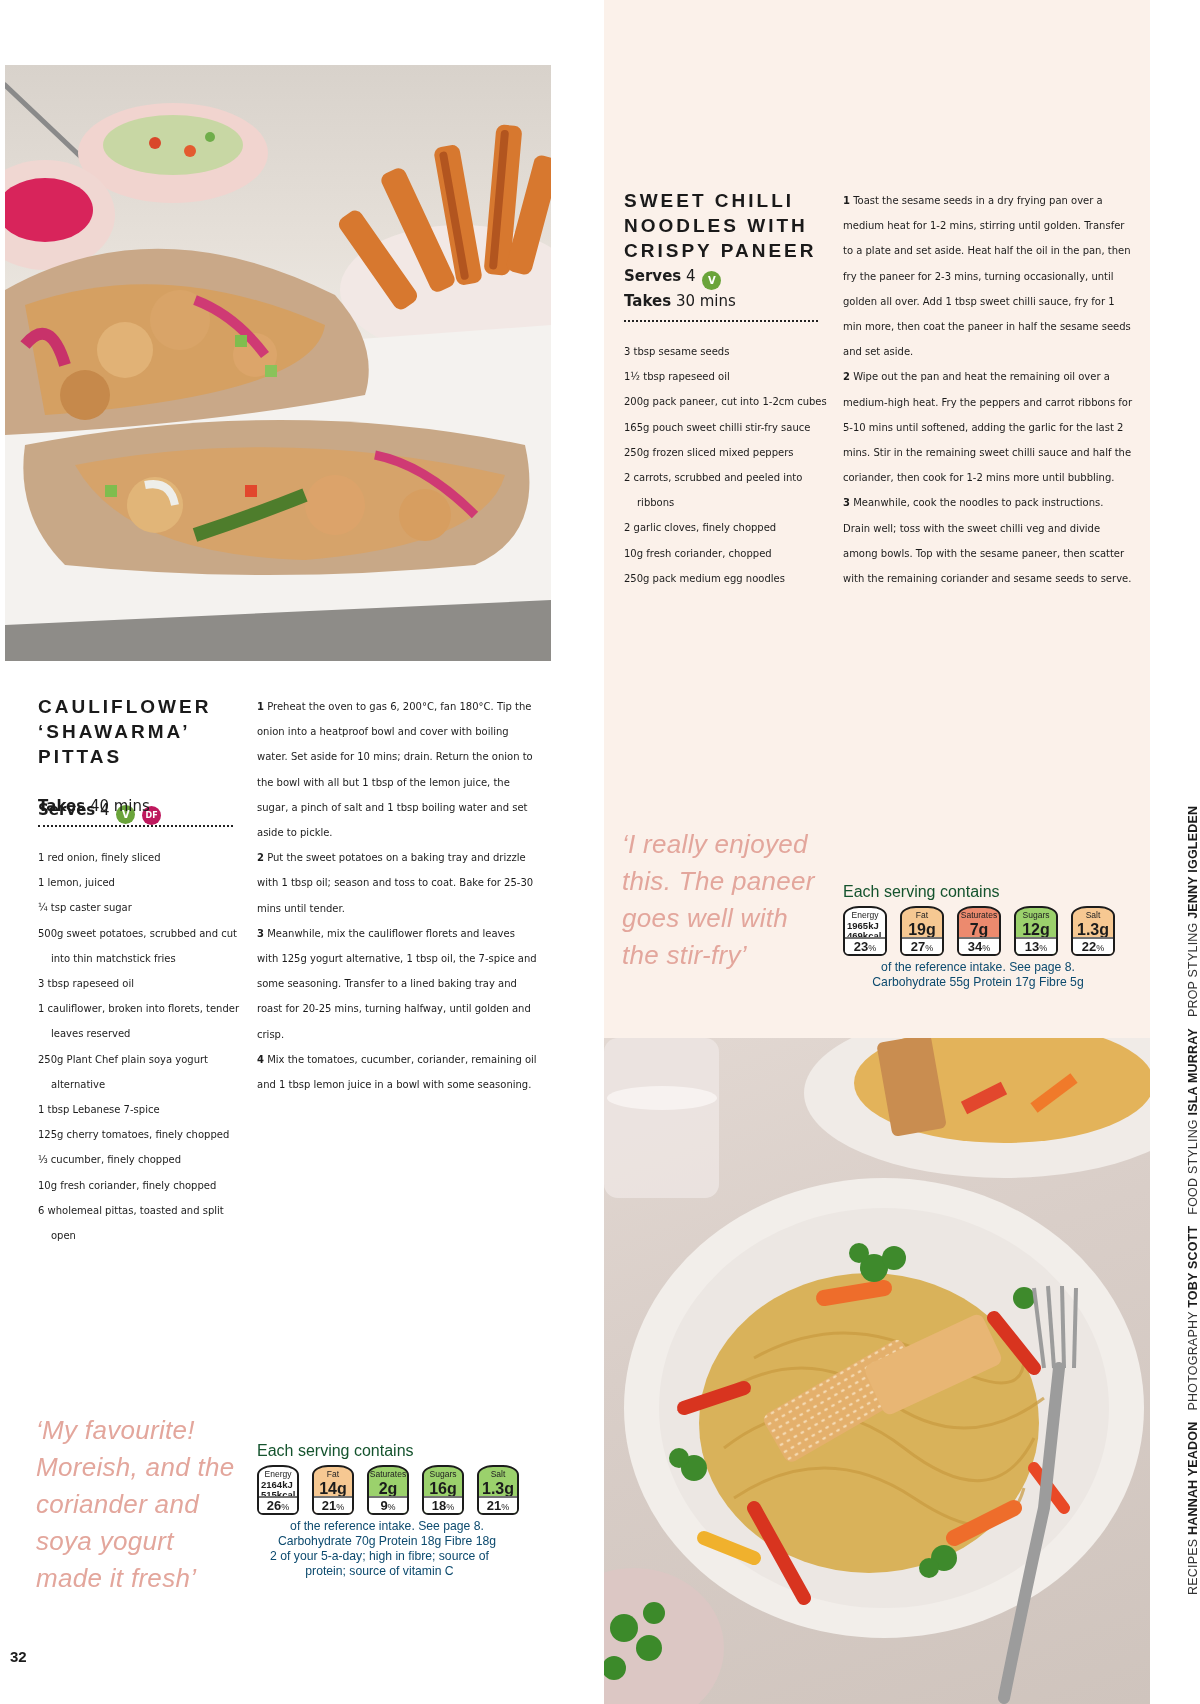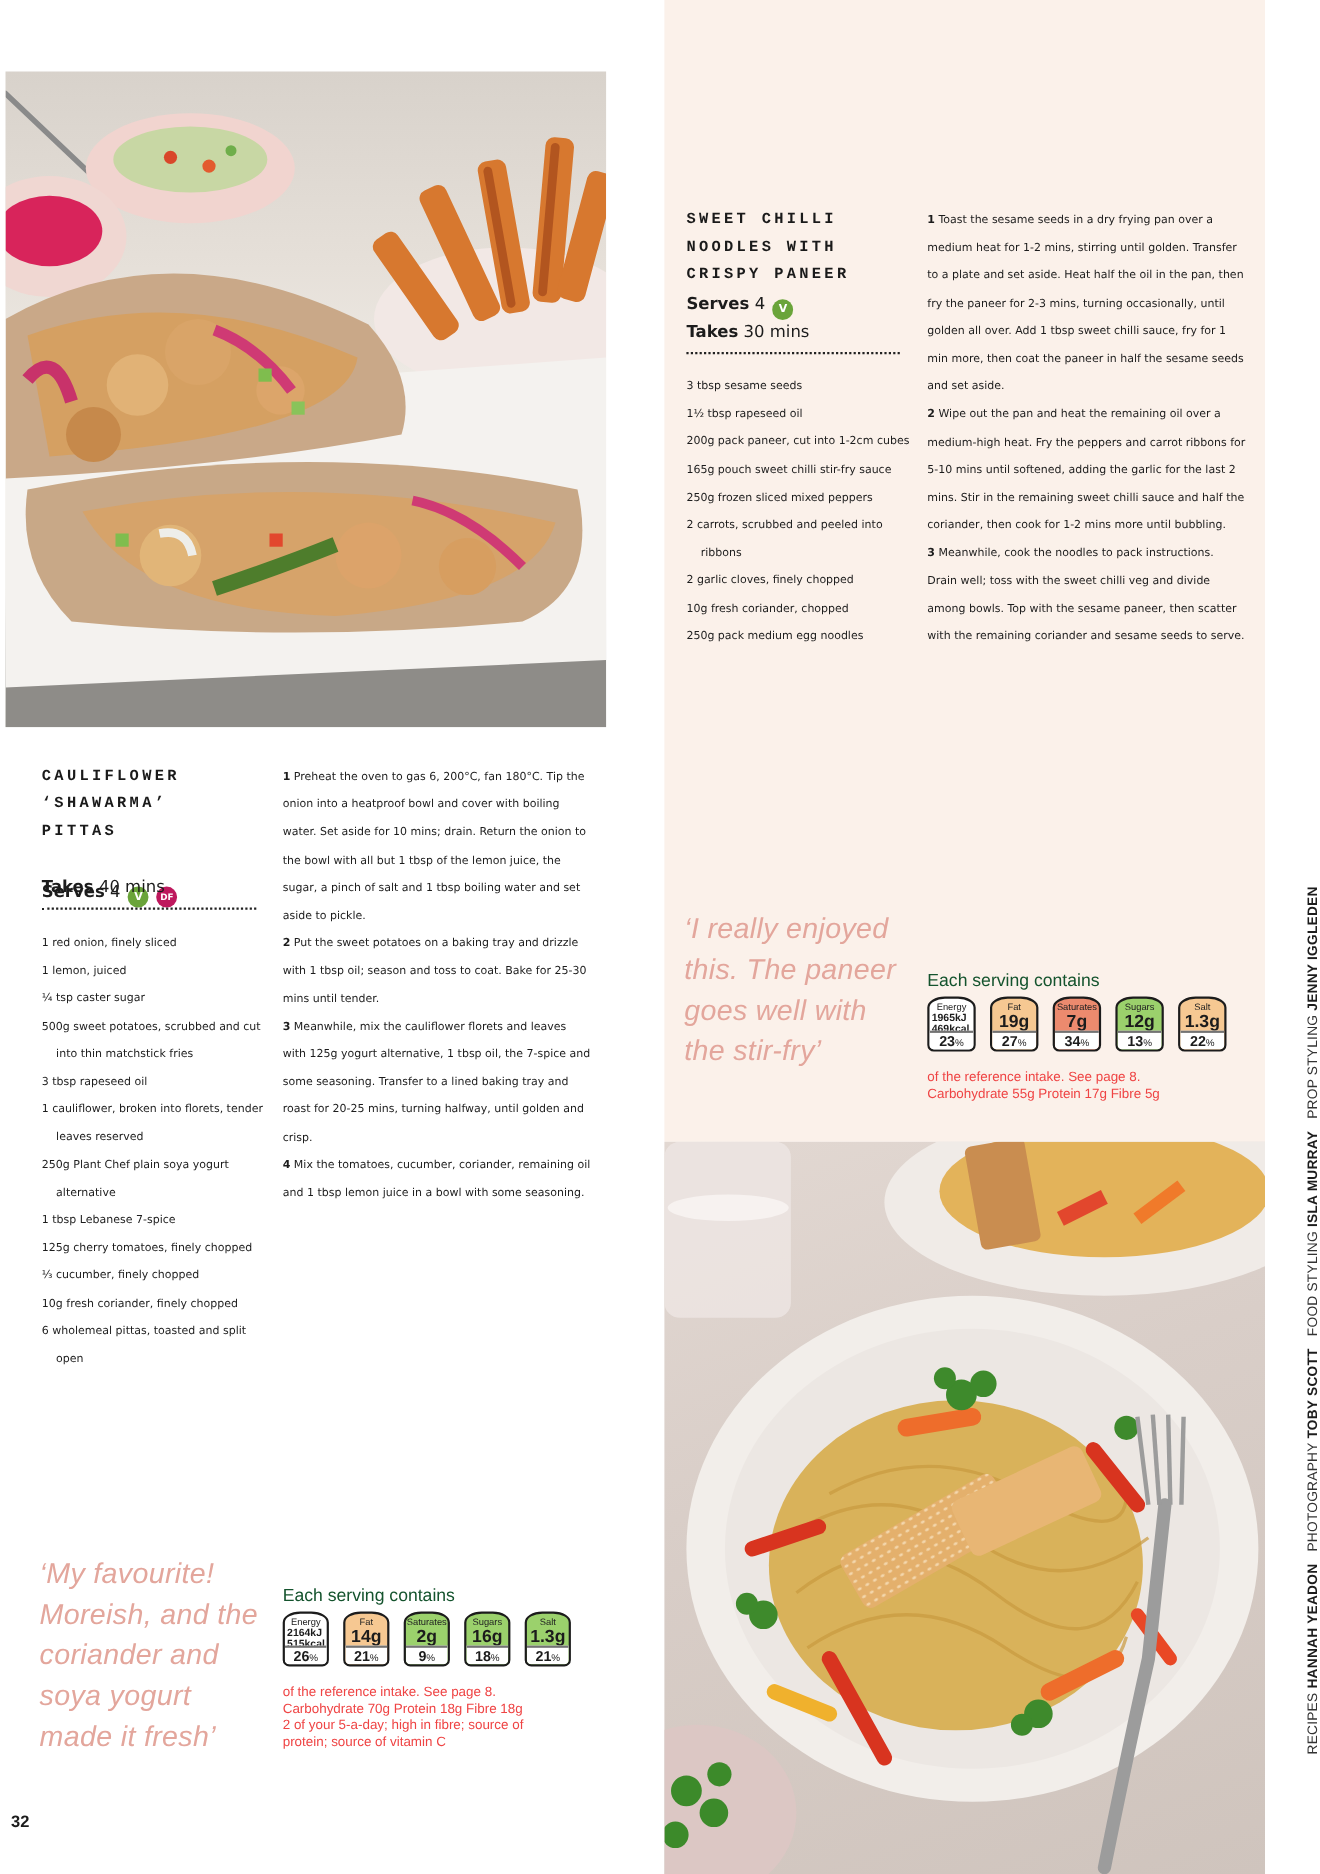--- a/index.html
+++ b/index.html
@@ -10,21 +10,21 @@
   .photo { position: absolute; overflow: hidden; }
   #photo-pitta { left: 5px; top: 65px; width: 546px; height: 596px;
     background: linear-gradient(180deg, #d8d2cb 0%, #e6e0d9 30%, #f1eee9 55%, #ebe8e4 80%, #9b9994 100%); }
   #photo-noodles { left: 604px; top: 1038px; width: 546px; height: 666px;
     background: linear-gradient(160deg, #e2d8d2 0%, #d9cec8 40%, #cfc4bd 100%); }
 
   
   #panel-pink { position: absolute; left: 604px; top: 0; width: 546px; height: 1038px; background: #fbf1ea; }
 
   
-  .title { position: absolute; font-family: Liberation Mono, monospace; font-weight: bold; font-size: 14px;
+  .title { position: absolute; font-family: Liberation Sans, sans-serif; font-weight: bold; font-size: 19px;
     letter-spacing: 3px; line-height: 25px; color: #1a1a1a; text-transform: uppercase; }
   .meta { position: absolute; font-size: 15px; line-height: 25px; color: #1c1c1c; }
   .meta b { font-weight: bold; }
   .badge { display: inline-block; width: 19px; height: 19px; border-radius: 50%; color: #fff; font-size: 10px;
     font-weight: bold; text-align: center; line-height: 19px; vertical-align: -3px; margin-left: 2px; }
   .badge.v { background: #6aa43a; }
   .badge.df { background: #be185d; font-size: 8px; margin-top: 37px; }
   .dots { position: absolute; border-top: 2px dotted #222; height: 0; }
 
   .ingredients, .method { position: absolute; font-size: 10px; line-height: 25.2px; color: #1c1c1c; }
@@ -43,21 +43,21 @@
   .cell .lab { position: absolute; top: 2px; left: 0; right: 0; text-align: center; font-size: 8.5px; color: #222; }
   .cell .val { position: absolute; top: 13px; left: 0; right: 0; text-align: center; font-size: 16px; font-weight: bold; color: #1c1c1c; }
   .cell .kj { position: absolute; top: 13px; left: 2px; font-size: 9.5px; line-height: 10px; color: #1c1c1c; font-weight: bold; }
   .cell .pct { position: absolute; bottom: 0; left: 0; right: 0; height: 17px; background: #fff; border-top: 2px solid #737373;
     text-align: center; font-size: 13px; font-weight: bold; line-height: 15px; color: #1c1c1c; }
   .cell .pct small { font-size: 9px; font-weight: normal; }
   .c-white { background: #ffffff; }
   .c-amber { background: #f6c892; }
   .c-green { background: #9bd16c; }
   .c-red { background: #ec8a6e; }
-  .nutri .foot { font-size: 12.2px; line-height: 15px; color: #ef4444; margin-top: 16px; }
+  .nutri .foot { font-size: 12.2px; line-height: 15px; color: #0c4a6e; margin-top: 4px; text-align: center; }
 
   
   #page-number { position: absolute; left: 10px; top: 1648px; font-family: "Liberation Sans", sans-serif; font-weight: bold; font-size: 15px; }
   #credits { position: absolute; left: 1186px; top: 1595px; transform-origin: 0 0; transform: rotate(-90deg);
     white-space: nowrap; font-family: "Liberation Sans", sans-serif; font-size: 12.5px; color: #1c1c1c; letter-spacing: 0.2px; }
   #credits b { font-weight: bold; }
   #credits span.lbl { font-weight: normal; color: #333; }
 </style>
 </head>
 <body>

